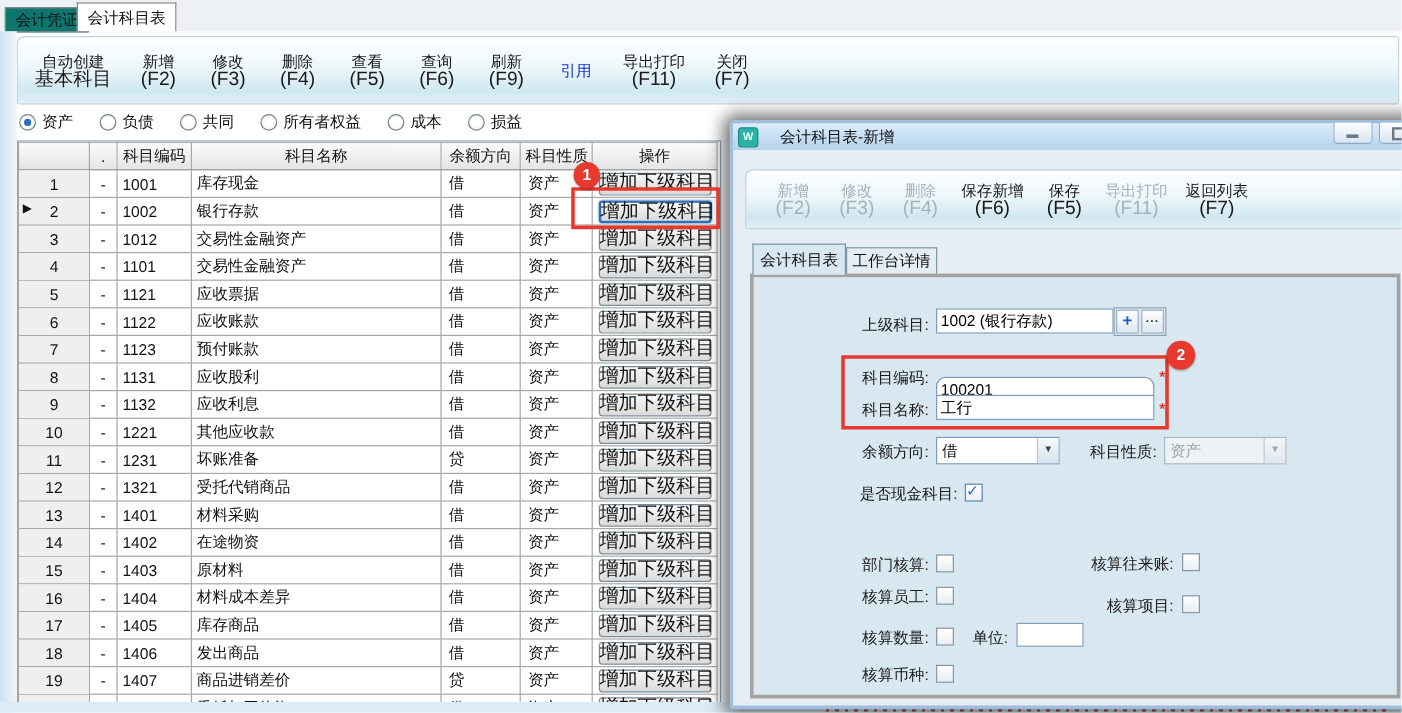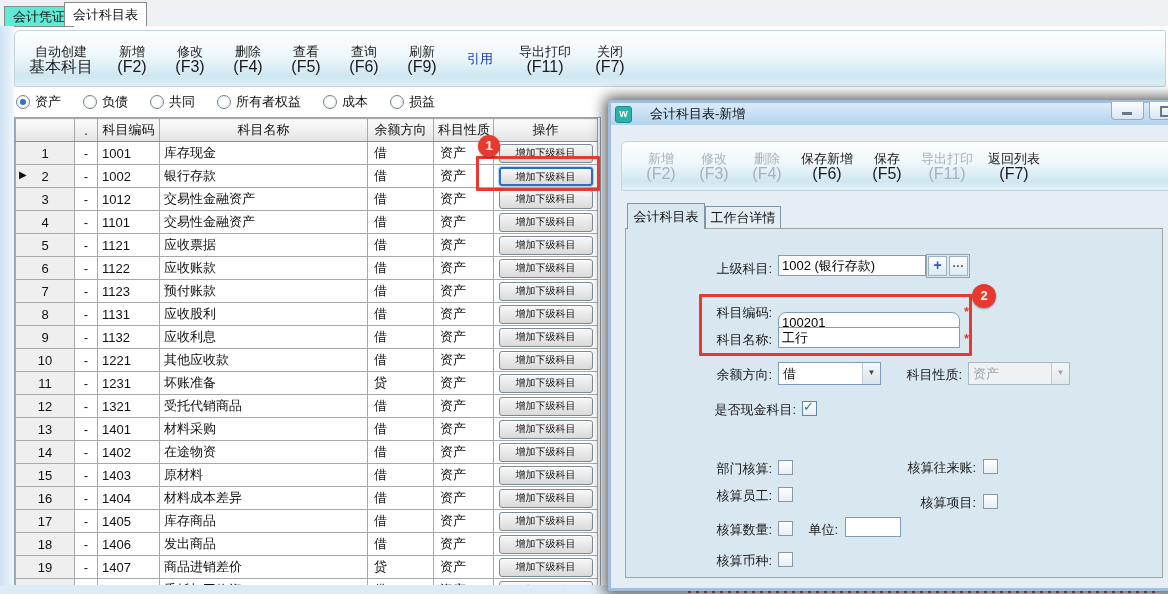--- a/index.html
+++ b/index.html
@@ -4,21 +4,21 @@
 <style>
   html,body{margin:0;padding:0;}
   body{
     width:1168px;height:594px;position:relative;overflow:hidden;
     font-family:"Liberation Sans","DejaVu Sans",sans-serif;
     font-size:13px;color:#111;background:#fff;
     -webkit-font-smoothing:antialiased;
   }
   
   .tabbar{position:absolute;left:0;top:0;right:0;height:26px;background:#eef1f4;border-bottom:1px solid #fff;}
-  .mtab{position:absolute;border:1px solid #8a8a8a;background:#5eead4;text-align:center;line-height:19px;padding:0 8px;cursor:default;}
+  .mtab{position:absolute;border:1px solid #8a8a8a;background:#0f766e;text-align:center;line-height:19px;padding:0 8px;cursor:default;}
   .mtab.inactive{left:4px;top:6px;height:19px;}
   .mtab.active{left:64px;top:2px;height:23px;line-height:23px;background:#fff;border-bottom:none;z-index:2;}
   .left-strip{position:absolute;left:0;top:26px;width:14px;bottom:0;background:linear-gradient(to right,#cfe2f1,#eef6fc);}
   .bottom-strip{position:absolute;left:0;top:585px;right:0;height:9px;background:#dcebf5;}
 
   .ribbon{
     background:linear-gradient(#fdfeff 0%,#eef7fb 45%,#cfe7f1 82%,#e2f1f8 100%);
     border:1px solid #c2d4dc;border-radius:6px 2px 2px 2px;
   }
   #main-ribbon{position:absolute;left:14px;top:30px;right:2px;height:55px;display:flex;align-items:center;padding-left:14px;gap:20px;}
@@ -38,21 +38,21 @@
   col.c0{width:59px}col.c1{width:23px}col.c2{width:62px}col.c3{width:208px}col.c4{width:66px}col.c5{width:60px}col.c6{width:104px}
   th,td{border:1px solid #a8a8a8;padding:0 4px;height:22px;font-weight:normal;overflow:hidden;white-space:nowrap;}
   td{height:22px;}
   thead th{background:linear-gradient(#fbfbfb,#e4e4e4);text-align:center;border-bottom:1px solid #8f8f8f;}
   td.num{background:#efefef;text-align:center;position:relative;}
   td.dash,td.dot{text-align:center;}
   td.dir,td.nat{padding-left:6px;}
   td.act{text-align:center;padding:0;}
   .arrow{position:absolute;left:3px;top:4px;font-size:10px;color:#111;}
   .abtn{
-    width:94px;height:19px;font-size:10px;font-family:inherit;color:#111;
+    width:94px;height:19px;font-size:16px;font-family:inherit;color:#111;
     background:linear-gradient(#f8f8f8,#dadada);border:1px solid #7b8b96;border-radius:3px;
     box-shadow:inset 0 1px 0 #fff;cursor:pointer;padding:0;line-height:16px;
   }
   .abtn.focus{border:2px solid #2f6fb5;box-shadow:0 0 0 1px #bcd8ef;}
 
   
   .badge{position:absolute;width:22px;height:22px;border-radius:50%;background:#e8392f;color:#fff;
     font-weight:bold;text-align:center;line-height:22px;font-size:13px;z-index:30;box-shadow:0 1px 2px rgba(0,0,0,.35);}
   .redrect{position:absolute;border:3px solid #e8392f;z-index:25;border-radius:1px;}
 
@@ -70,21 +70,21 @@
   .winbtn.min{left:500px;width:31px;}
   .winbtn.max{left:538px;width:30px;}
   .glyph-min{position:absolute;left:10px;bottom:4px;width:10px;height:3px;background:#6b7787;}
   .glyph-max{position:absolute;left:10px;top:4px;width:8px;height:7px;border:2px solid #6b7787;}
 
   #dlg-ribbon{position:absolute;left:10px;top:38px;right:12px;height:48px;display:flex;align-items:center;padding-left:20px;gap:15px;}
 
   .dtab{position:absolute;border:1px solid #7e96a6;border-bottom:none;text-align:center;cursor:pointer;background:#e4edf4;}
   .dtab.active{left:16px;top:100px;width:76px;height:25px;line-height:25px;background:#d9e7f1;z-index:2;}
   .dtab.inactive{left:94px;top:103px;width:74px;height:22px;line-height:22px;}
-  .dpanel{position:absolute;left:14px;top:125px;width:536px;height:348px;background:#d9e7f1;border:1px solid #a3a3a3;}
+  .dpanel{position:absolute;left:14px;top:125px;width:536px;height:348px;background:#d9e7f1;border:3px solid #a3a3a3;}
 
   .flabel{position:absolute;text-align:right;color:#1a1a1a;white-space:nowrap;}
   .tinput{position:absolute;border:1px solid #7f9db9;background:#fff;font-family:inherit;font-size:13px;padding:1px 3px;}
   .btngroup{position:absolute;border:1px solid #8fa3b0;background:#dde8f1;display:flex;padding:1px;gap:2px;}
   .sqbtn{width:17px;height:18px;border:1px solid #9db1c4;background:linear-gradient(#ffffff,#dce8f2);
     text-align:center;cursor:pointer;font-weight:bold;}
   .sqbtn.plus{color:#2458c5;font-size:14px;line-height:16px;}
   .sqbtn.dots{color:#333;font-size:10px;line-height:14px;letter-spacing:1px;}
   .req{color:#e8392f;font-weight:bold;position:absolute;font-size:13px;}
 

